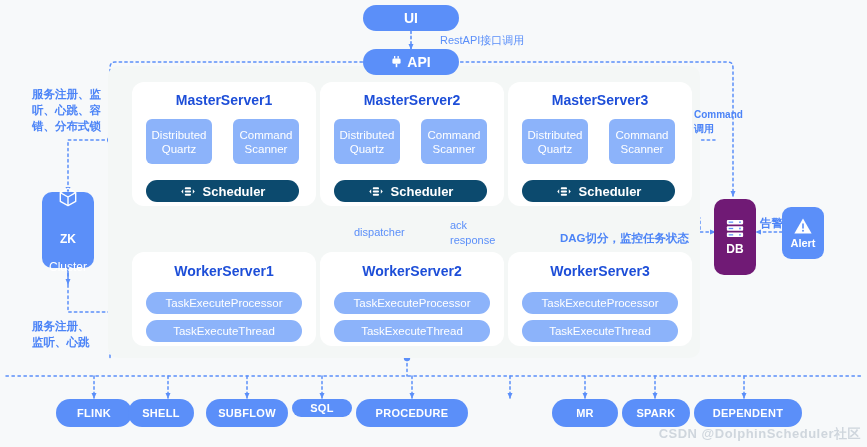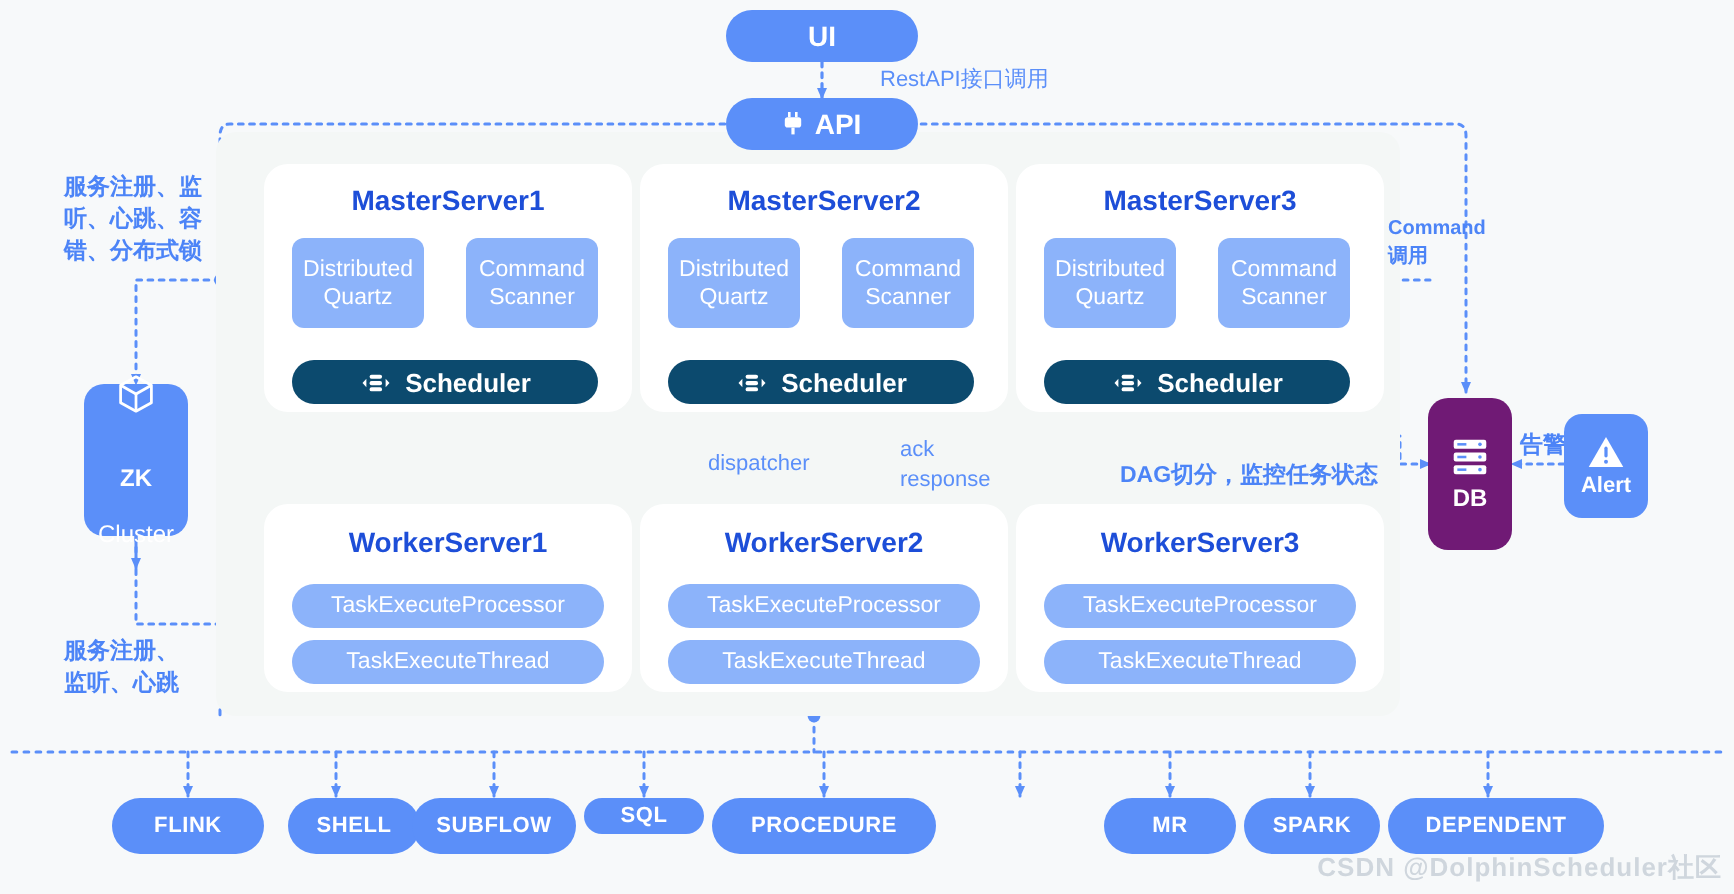--- a/index.html
+++ b/index.html
@@ -254,21 +254,21 @@
       <svg width="20" height="18" viewBox="0 0 22 20">
         <path d="M11 1.6 L20.6 18.4 L1.4 18.4 Z" fill="#fff"></path>
         <rect x="10.1" y="7" width="1.8" height="6" rx=".9" fill="#5b8ff9"></rect>
         <circle cx="11" cy="15.4" r="1.1" fill="#5b8ff9"></circle>
       </svg>
     </span>
     <span style="font-size:11px;font-weight:bold;">Alert</span>
   </div>
 
   <div class="node pill tasklbl" style="left:56px;top:399px;width:76px;height:28px;">FLINK</div>
-  <div class="node pill tasklbl" style="left:144px;top:399px;width:66px;height:28px;">SHELL</div>
+  <div class="node pill tasklbl" style="left:128px;top:399px;width:66px;height:28px;">SHELL</div>
   <div class="node pill tasklbl" style="left:206px;top:399px;width:82px;height:28px;">SUBFLOW</div>
   <div class="node pill tasklbl" style="left:292px;top:399px;width:60px;height:18px;">SQL</div>
   <div class="node pill tasklbl" style="left:356px;top:399px;width:112px;height:28px;">PROCEDURE</div>
   <div class="node pill tasklbl" style="left:552px;top:399px;width:66px;height:28px;">MR</div>
   <div class="node pill tasklbl" style="left:694px;top:399px;width:108px;height:28px;">DEPENDENT</div>
   <div class="node pill tasklbl" style="left:622px;top:399px;width:68px;height:28px;">SPARK</div>
 
   <div class="wm">CSDN @DolphinScheduler社区</div>
 </div>
 

